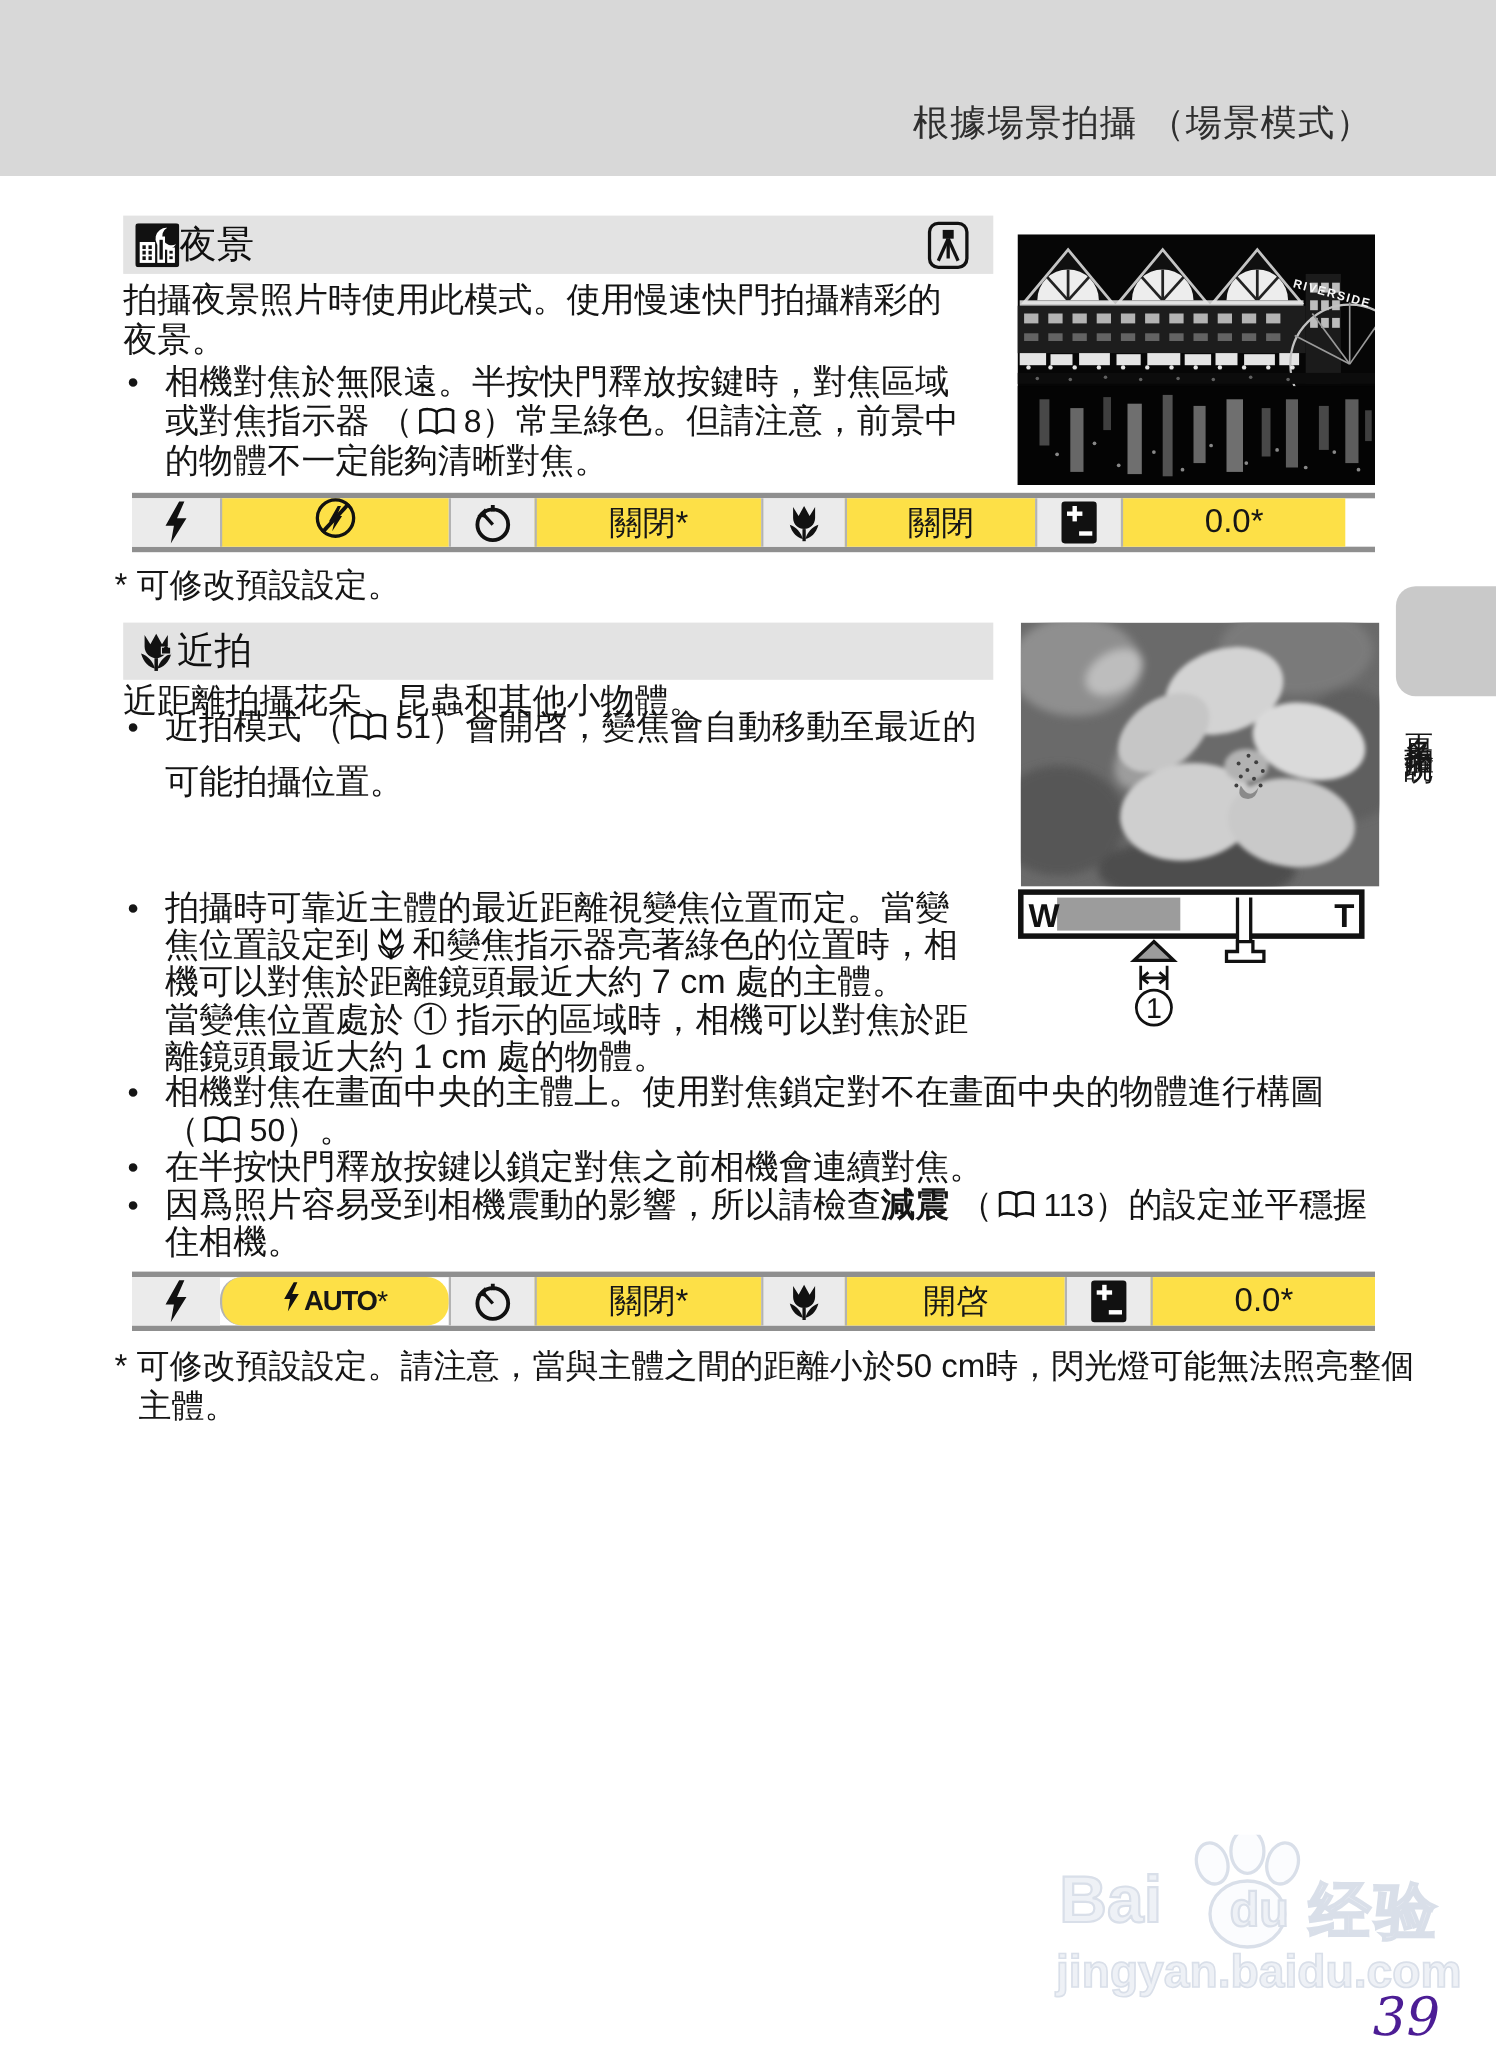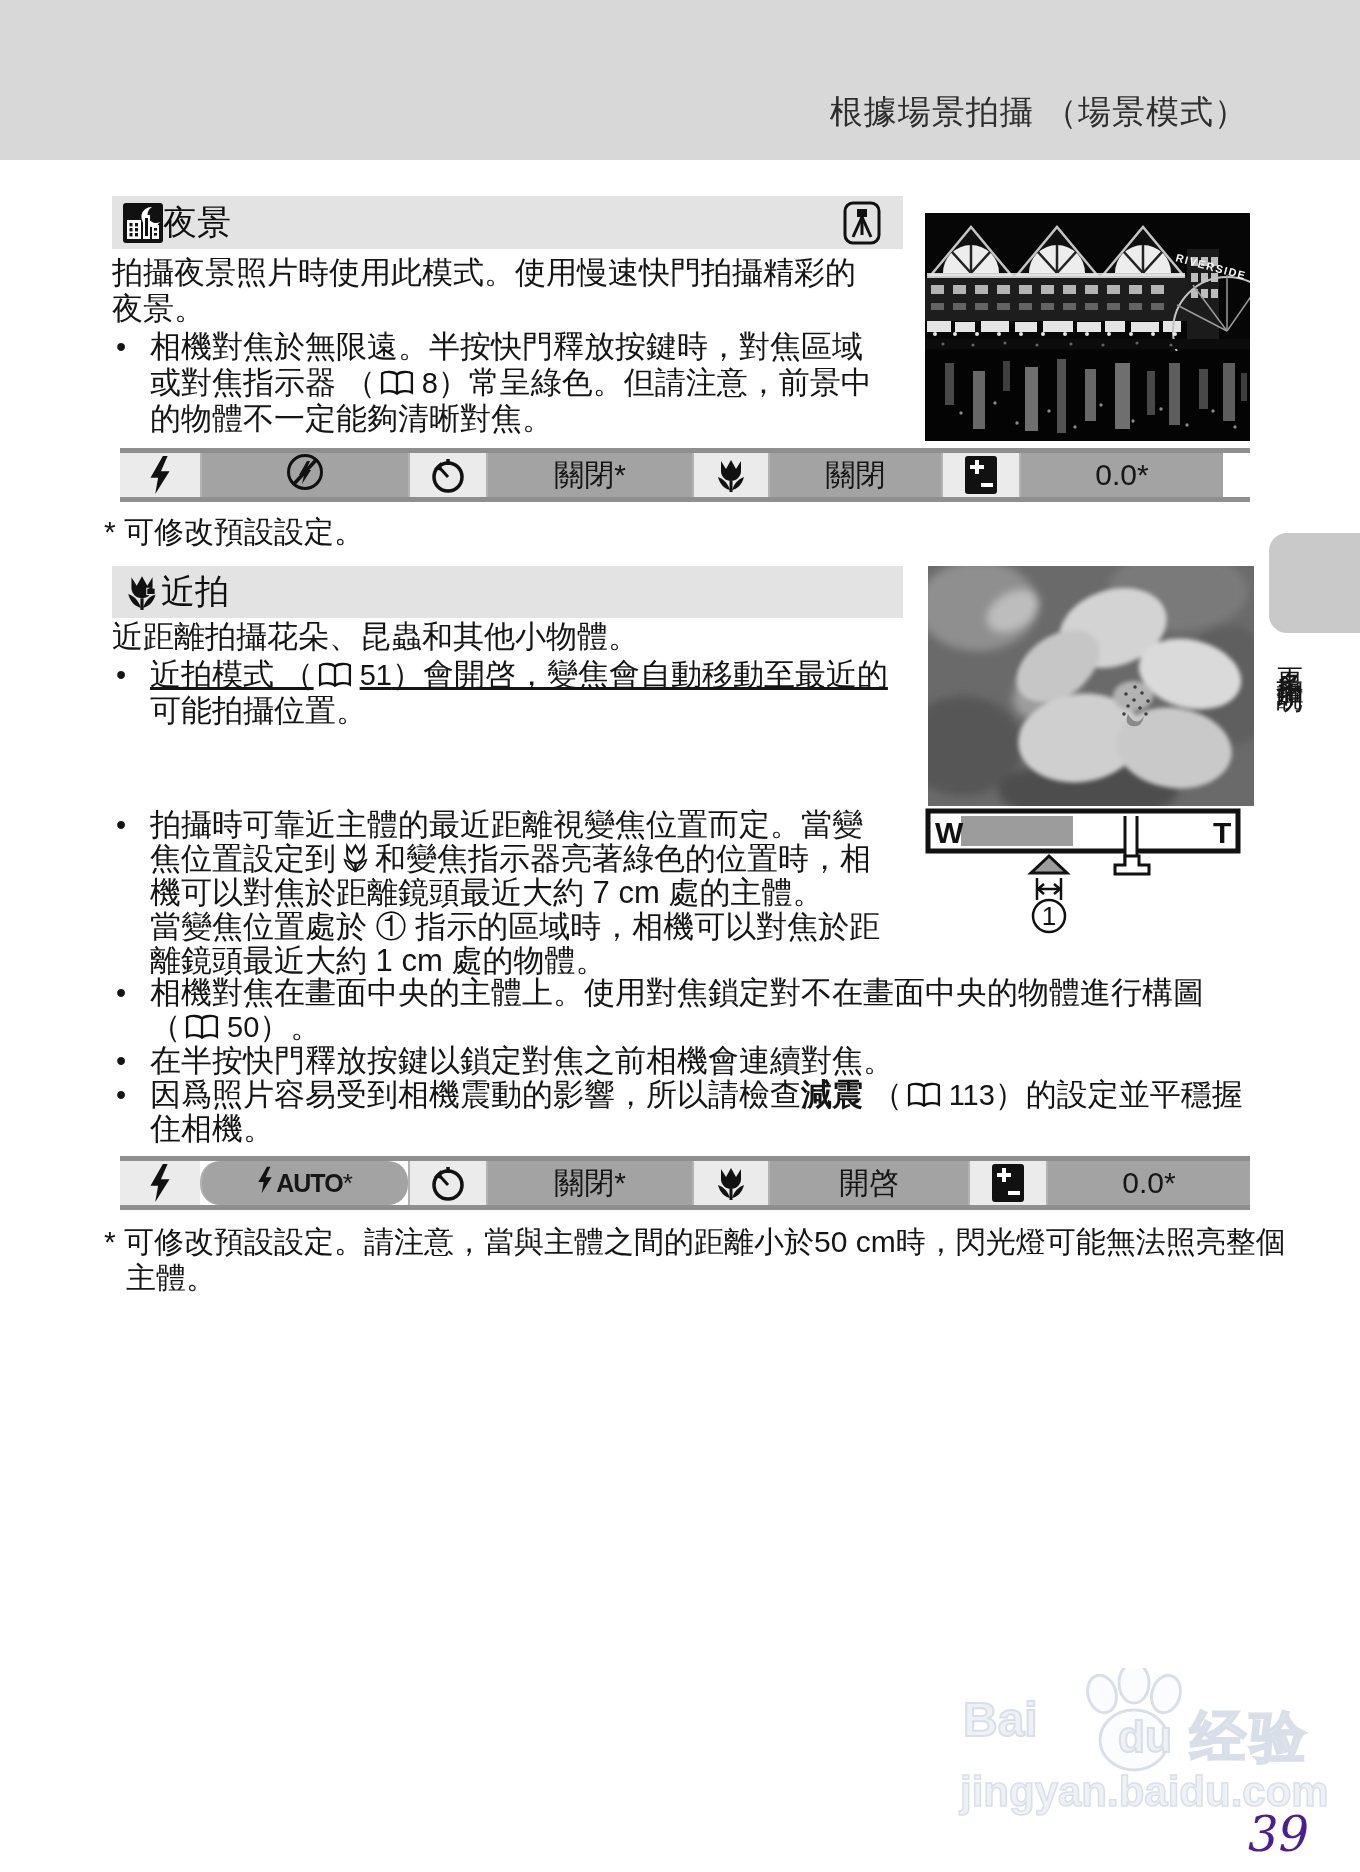--- a/index.html
+++ b/index.html
@@ -18,32 +18,32 @@
   .dot{display:inline-block;width:34px;font-size:29px;}
   .bold{font-weight:bold;}
   .book{display:inline-block;vertical-align:-3px;margin:0 8px 0 4px;}
   .inline-tulip{display:inline-block;vertical-align:-4px;margin:0 6px;}
   .refnum{font-size:29px;}
   
   .srow{left:120px;width:1130px;height:44px;border-top:5px solid #8f8f8f;border-bottom:5px solid #8f8f8f;display:flex;}
   .cell{box-sizing:border-box;height:44px;display:flex;align-items:center;justify-content:center;border-left:2px solid #b3b3b3;}
   .cell:first-child{border-left:none;}
   .cell.icon{background:#ebebeb;}
-  .cell.val{background:#a3a3a3;font-size:30px;}
+  .cell.val{background:#fde047;font-size:30px;}
   .auto-word{font-weight:bold;font-size:25px;letter-spacing:-1px;margin-left:3px;}
   .footnote{position:absolute;font-size:30px;color:#151515;white-space:nowrap;}
   
   .side-tab{left:1269px;top:533px;width:91px;height:100px;background:#c9c9c9;border-radius:18px 0 0 18px;}
   .side-label{left:1272px;top:646px;writing-mode:vertical-rl;text-orientation:upright;
               font-size:27px;letter-spacing:4px;color:#161616;}
   
   .photo{position:absolute;display:block;}
   
   .wm{position:absolute;font-weight:bold;color:#eef1f6;-webkit-text-stroke:2px #d9dfe9;white-space:nowrap;}
-  .wm-brand{left:963px;top:1692px;font-size:48px;}
+  .wm-brand{left:963px;top:1692px;font-size:60px;}
   .wm-du{left:1118px;top:1712px;font-size:44px;}
   .wm-cn{left:1190px;top:1700px;font-size:56px;letter-spacing:4px;}
   .wm-domain{left:960px;top:1768px;font-size:42px;-webkit-text-stroke:1.5px #d9dfe9;}
   .page-num{left:1248px;top:1778px;font-family:"DejaVu Serif", serif;font-style:italic;
             font-size:48px;color:#4c1d95;margin-top:28px;}
 </style>
 </head>
 <body>
 
 <div class="abs band-top"></div>
@@ -356,21 +356,21 @@
     <line x1="114" y1="81" x2="134" y2="81"></line>
     <path d="M119,76 L113,81 L119,86" fill="none"></path>
       <path d="M129,76 L135,81 L129,86" fill="none"></path>
   </g>
   <circle cx="124" cy="108" r="16" fill="#fff" stroke="#111" stroke-width="2.5"></circle>
   <text x="124" y="117" font-size="26" text-anchor="middle" fill="#111">1</text>
 </svg>
 
 <div class="line" style="left:112px;top:620px;">近距離拍攝花朵、昆蟲和其他小物體。</div>
 
-<div class="line" style="left:116px;top:658px;text-decoration:underline;">
+<div class="line" style="left:116px;top:644px;">
   <span class="dot">•</span><span>近拍模式 （</span><span class="book"><svg width="34" height="26" viewBox="0 0 32 24">
         <path d="M16 4 C13 1 5 1 2 3 V21 C5 19 13 19 16 22 C19 19 27 19 30 21 V3 C27 1 19 1 16 4 Z" fill="#fff" stroke="#111" stroke-width="2.2"></path>
         <line x1="16" y1="4" x2="16" y2="22" stroke="#111" stroke-width="2.2"></line>
       </svg></span><span class="refnum">51</span><span>）會開啓，變焦會自動移動至最近的</span>
 </div>
 <div class="line" style="left:150px;top:694px;">可能拍攝位置。</div>
 
 <div class="line" style="left:116px;top:808px;">
   <span class="dot">•</span><span>拍攝時可靠近主體的最近距離視變焦位置而定。當變</span>
 </div>

